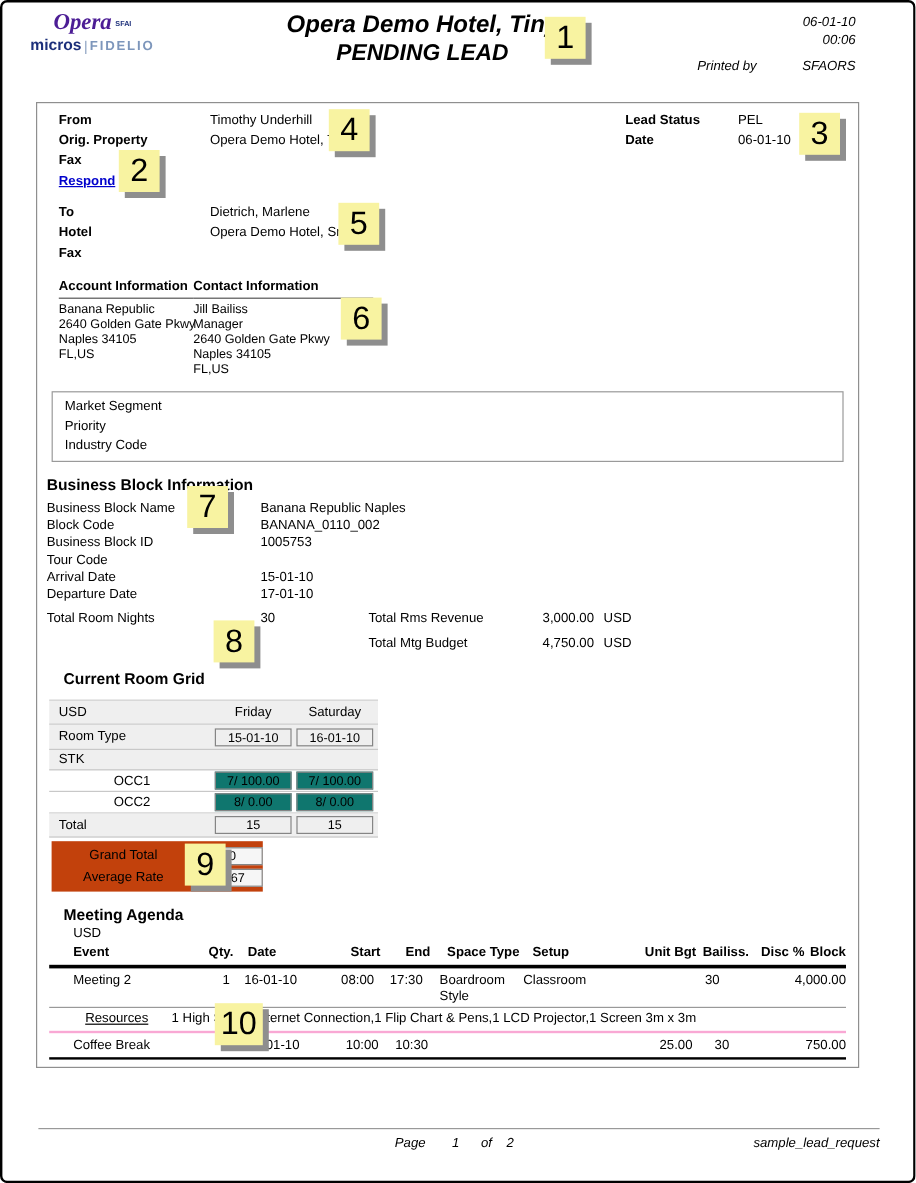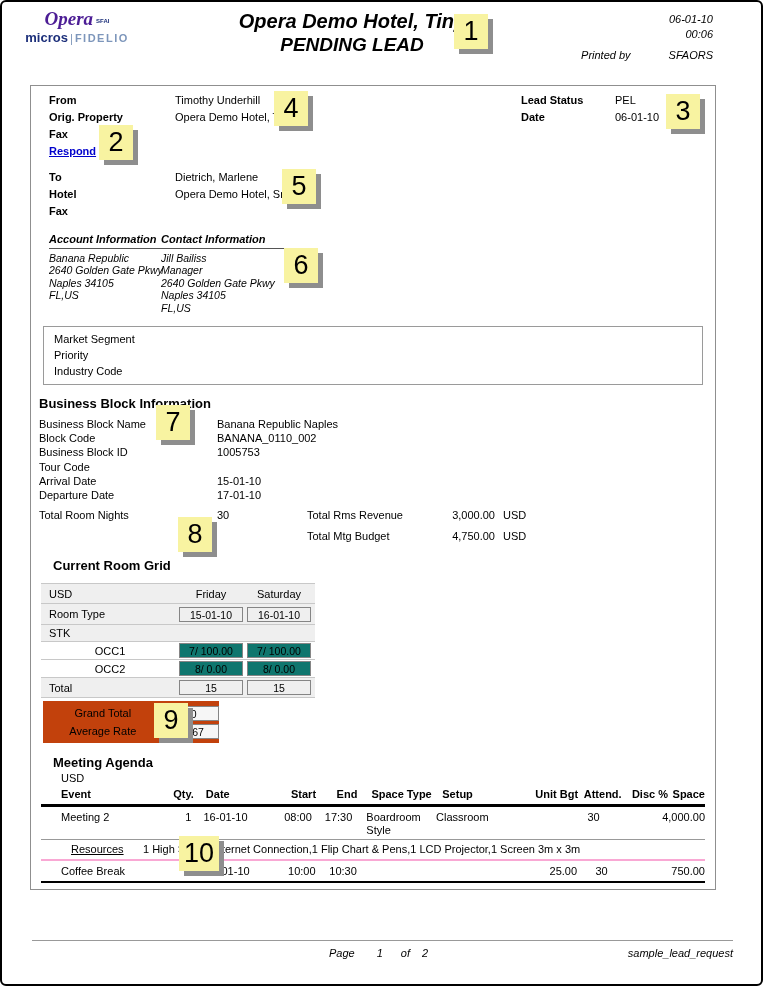--- a/index.html
+++ b/index.html
@@ -30,21 +30,21 @@
   .content-box { position:absolute; left:28px; top:83px; width:686px; height:805px;
                  border:1px solid #8f8f8f; overflow:hidden; }
   .kv { display:flex; line-height:17px; }
   .k { font-weight:bold; }
   .k126 { width:126px; }
   .k94 { width:94px; }
   .sec-from { position:relative; margin:6px 0 0 18px; }
   .right-pair { position:absolute; left:472px; top:0; width:200px; }
   .link { color:#0000cc; font-weight:bold; text-decoration:underline; cursor:pointer; }
   .sec-to { margin:9px 0 0 18px; }
-  .sec-acct { margin:12px 0 12px 18px; display:flex;font-style:italic; }
+  .sec-acct { margin:12px 0 12px 18px; display:flex; }
   .acct-col1 { width:112px; }
   .acct-col2 { width:150px; }
   .acct-head { font-weight:bold; line-height:14px; padding-bottom:2px; border-bottom:1px solid #555; margin-bottom:3px; white-space:nowrap; }
   .acct-line { line-height:12.4px; font-size:10.5px; white-space:nowrap; }
   .priority-box { margin:9px 12px 0 12px; border:1px solid #9a9a9a; padding:4px 10px 5px 10px; }
   .priority-box .pr { line-height:16px; }
 
   
   .sec-bb { margin:11px 0 0 8px; }
   .sec-head { font-size:13px; font-weight:bold; line-height:16px; }
@@ -313,23 +313,23 @@
       <div class="ma">
         <div class="ma-row ma-hdr">
           <span class="ma-c1">Event</span>
           <span class="ma-c2">Qty.</span>
           <span class="ma-c3">Date</span>
           <span class="ma-c4">Start</span>
           <span class="ma-c5">End</span>
           <span class="ma-c6">Space Type</span>
           <span class="ma-c7">Setup</span>
           <span class="ma-c8">Unit Bgt</span>
-          <span class="ma-c9">Attend.</span>
+          <span class="ma-c9">Bailiss.</span>
           <span class="ma-c10">Disc %</span>
-          <span class="ma-c11">Space</span>
+          <span class="ma-c11">Block</span>
         </div>
         <div class="ma-row ma-data">
           <span class="ma-c1">Meeting 2</span>
           <span class="ma-c2">1</span>
           <span class="ma-c3">16-01-10</span>
           <span class="ma-c4">08:00</span>
           <span class="ma-c5">17:30</span>
           <span class="ma-c6">Boardroom Style</span>
           <span class="ma-c7">Classroom</span>
           <span class="ma-c8"></span>

